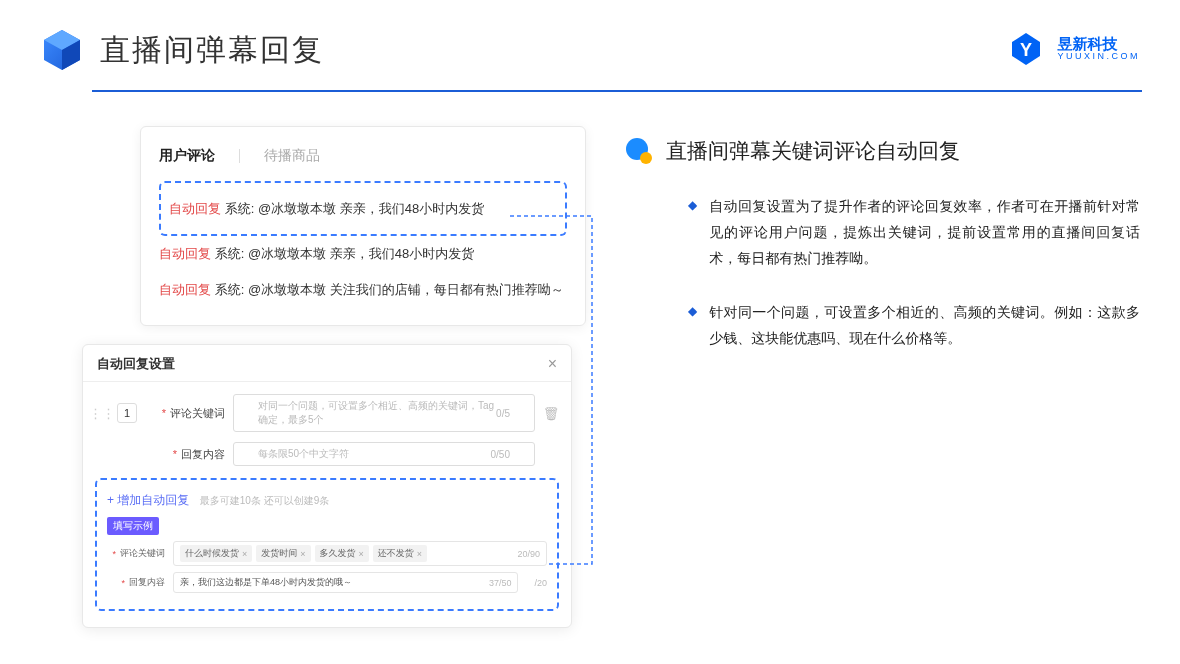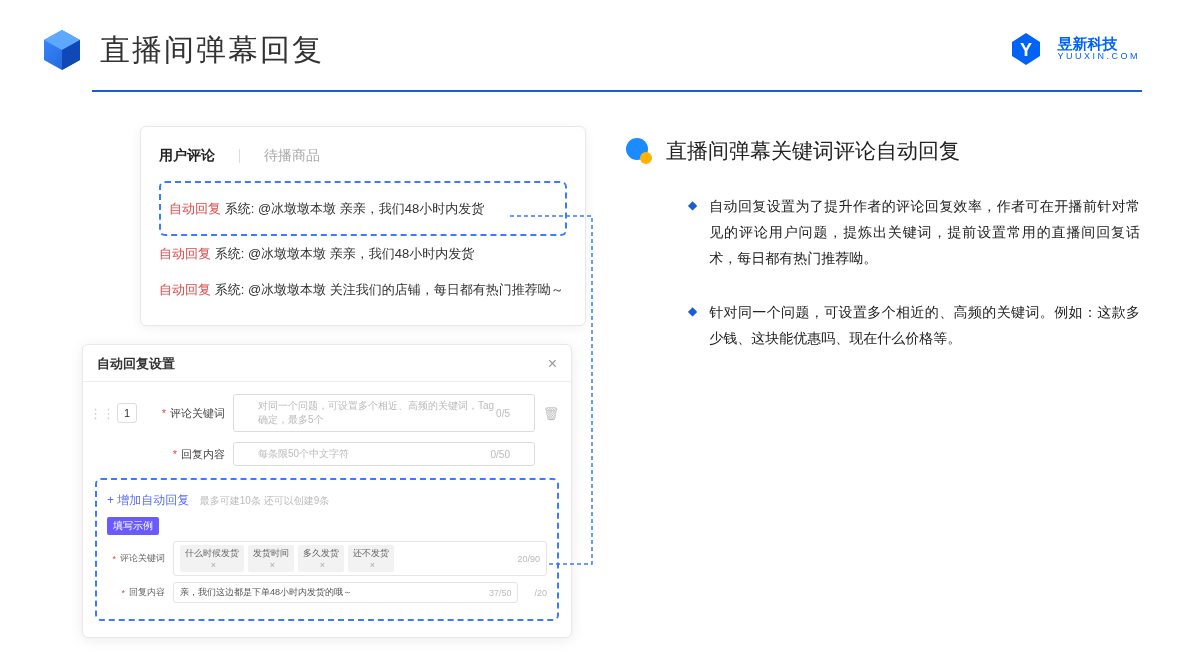--- a/index.html
+++ b/index.html
@@ -46,21 +46,21 @@
 .lbl { display: flex; align-items: center; gap: 4px; color: #444; width: 66px; justify-content: flex-end; }
 .req { color: #e34848; }
 .input-box { flex: 1; border: 1px solid #ddd; border-radius: 3px; padding: 4px 24px; font-size: 10px; color: #bbb; display: flex; justify-content: space-between; align-items: center; }
 .input-box .cnt { color: #bbb; }
 .trash { width: 16px; color: #bbb; font-size: 13px; }
 
 .hl-box2 { border: 2px dashed #3b7bff; border-radius: 6px; padding: 10px 10px 10px 10px; margin-top: 12px; }
 .add-link { font-size: 12px; color: #5a6ef5; }
 .add-hint { font-size: 10px; color: #bbb; margin-left: 6px; }
 .badge-ex { display: inline-block; background: #6b5bff; color: #fff; font-size: 10px; padding: 2px 6px; border-radius: 2px; margin: 8px 0 6px 0; }
-.tag-pill { display: inline-flex; align-items: center; background: #f2f2f2; color: #666; font-size: 9px; padding: 2px 5px; border-radius: 2px; margin-right: 4px; flex-direction: column; }
+.tag-pill { display: inline-flex; align-items: center; background: #f2f2f2; color: #666; font-size: 9px; padding: 2px 5px; border-radius: 2px; margin-right: 4px; }
 .tag-pill .tx { color: #aaa; margin-left: 3px; }
 .ex-row { display: flex; align-items: center; font-size: 10px; margin-bottom: 6px; gap: 8px; }
 .ex-lbl { display: flex; align-items: center; gap: 4px; color: #666; width: 58px; justify-content: flex-end; font-size: 9px; }
 .ex-input { flex: 1; border: 1px solid #e5e5e5; border-radius: 3px; padding: 3px 6px; display: flex; justify-content: space-between; align-items: center; }
 .ex-input .tags { display: flex; flex-wrap: wrap; }
 .ex-input .txt { font-size: 9px; color: #555; }
 .ex-input .cnt { font-size: 9px; color: #bbb; }
 .small-cnt { font-size: 9px; color: #bbb; margin-left: 8px; }
 
 

